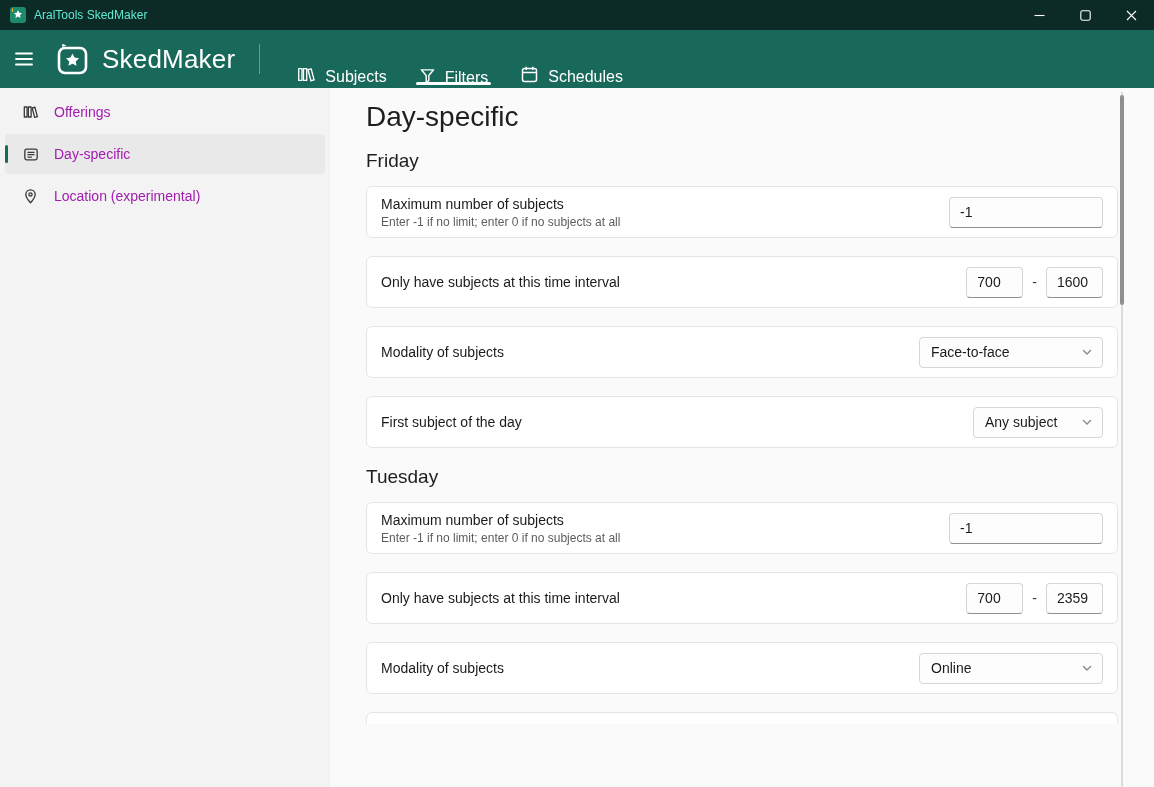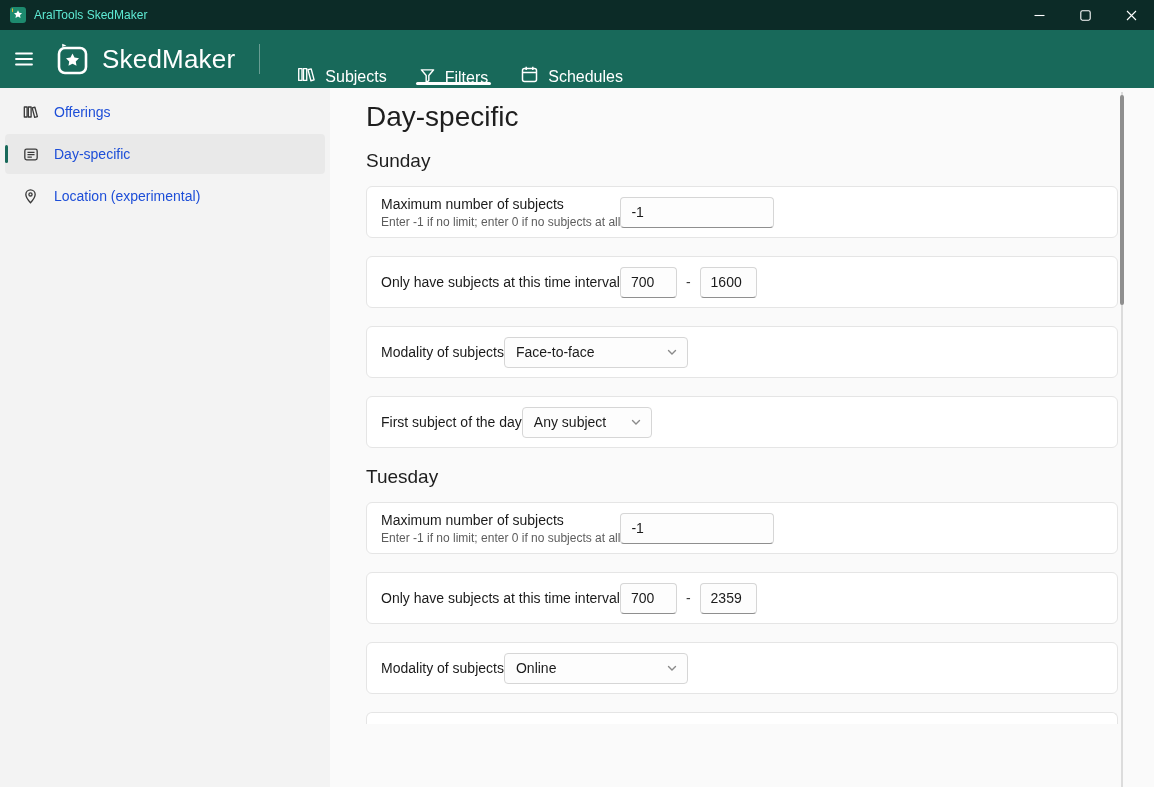--- a/index.html
+++ b/index.html
@@ -20,32 +20,32 @@
   .app-name { font-size:26px; margin-left:12px; font-weight:400; letter-spacing:0.2px; }
   .hdr-divider { width:1px; height:30px; background:rgba(255,255,255,0.35); margin:0 20px 0 24px; }
   .tabs { display:flex; height:100%; align-items:flex-end; }
   .tab { position:relative; display:flex; align-items:center; gap:9px; padding:0 16px; font-size:16px; cursor:default; }
   .tab .tab-label { color:#fff; }
   .tab-underline { position:absolute; left:13px; right:13px; bottom:3px; height:3px; background:#fff; border-radius:2px; }
 
   
   .content { display:flex; height:699px; }
   .sidebar { width:330px; background:#f3f3f3; padding-top:2px; flex:none; }
-  .side-item { position:relative; height:40px; margin:2px 5px; border-radius:4px; display:flex; align-items:center; gap:15px; padding-left:17px; font-size:14px; color:#1d4ed8; cursor:default; }
+  .side-item { position:relative; height:40px; margin:2px 5px; border-radius:4px; display:flex; align-items:center; gap:15px; padding-left:17px; font-size:14px; color:#a21caf; cursor:default; }
   .side-item.selected { background:#e9e9e9; }
   .side-accent { position:absolute; left:0; top:50%; transform:translateY(-50%); width:3px; height:18px; border-radius:2px; background:#18695a; }
   .side-icon { display:flex; width:17px; justify-content:center; }
 
   .main { flex:1; background:#fafafa; position:relative; padding:12px 36px 0 36px; overflow:hidden; }
   .page-title { font-size:28px; font-weight:400; color:#1e1e1e; margin:0 0 0 0; line-height:34px; }
   .day-heading { font-size:19px; font-weight:400; color:#1e1e1e; margin:16px 0 14px 0; line-height:22px; }
 
   
   .card { width:752px; height:52px; background:#fff; border:1px solid #e5e5e5; border-radius:6px;
-          display:flex; align-items:center; justify-content:flex-start; padding:0 14px; margin-bottom:18px; }
+          display:flex; align-items:center; justify-content:space-between; padding:0 14px; margin-bottom:18px; }
   .card-label { font-size:14px; color:#1b1b1b; }
   .card-sub { font-size:12px; color:#5d5d5d; margin-top:3px; }
   .card-partial { height:12px; margin-bottom:0; border-bottom:none; border-radius:6px 6px 0 0; }
 
   
   .txt { height:31px; border:1px solid #d6d6d6; border-bottom-color:#8f8f8f; border-radius:4px; background:#fdfdfd;
          font-family:inherit; font-size:14px; color:#1b1b1b; padding:0 10px; outline:none; }
   .txt-num { width:154px; }
   .txt-small { width:57px; }
   .range { display:flex; align-items:center; gap:9px; }
@@ -172,21 +172,21 @@
           <circle cx="9" cy="7.5" r="1.9"></circle>
         </svg>
       </span>
       <span>Location (experimental)</span>
     </div>
   </div>
 
   <div class="main">
     <h1 class="page-title">Day-specific</h1>
 
-    <h2 class="day-heading">Sunday</h2>
+    <h2 class="day-heading">Friday</h2>
 
     <div class="card">
       <div class="card-text">
         <div class="card-label">Maximum number of subjects</div>
         <div class="card-sub">Enter -1 if no limit; enter 0 if no subjects at all</div>
       </div>
       <input class="txt txt-num" value="-1" style="">
     </div>
 
     <div class="card">

